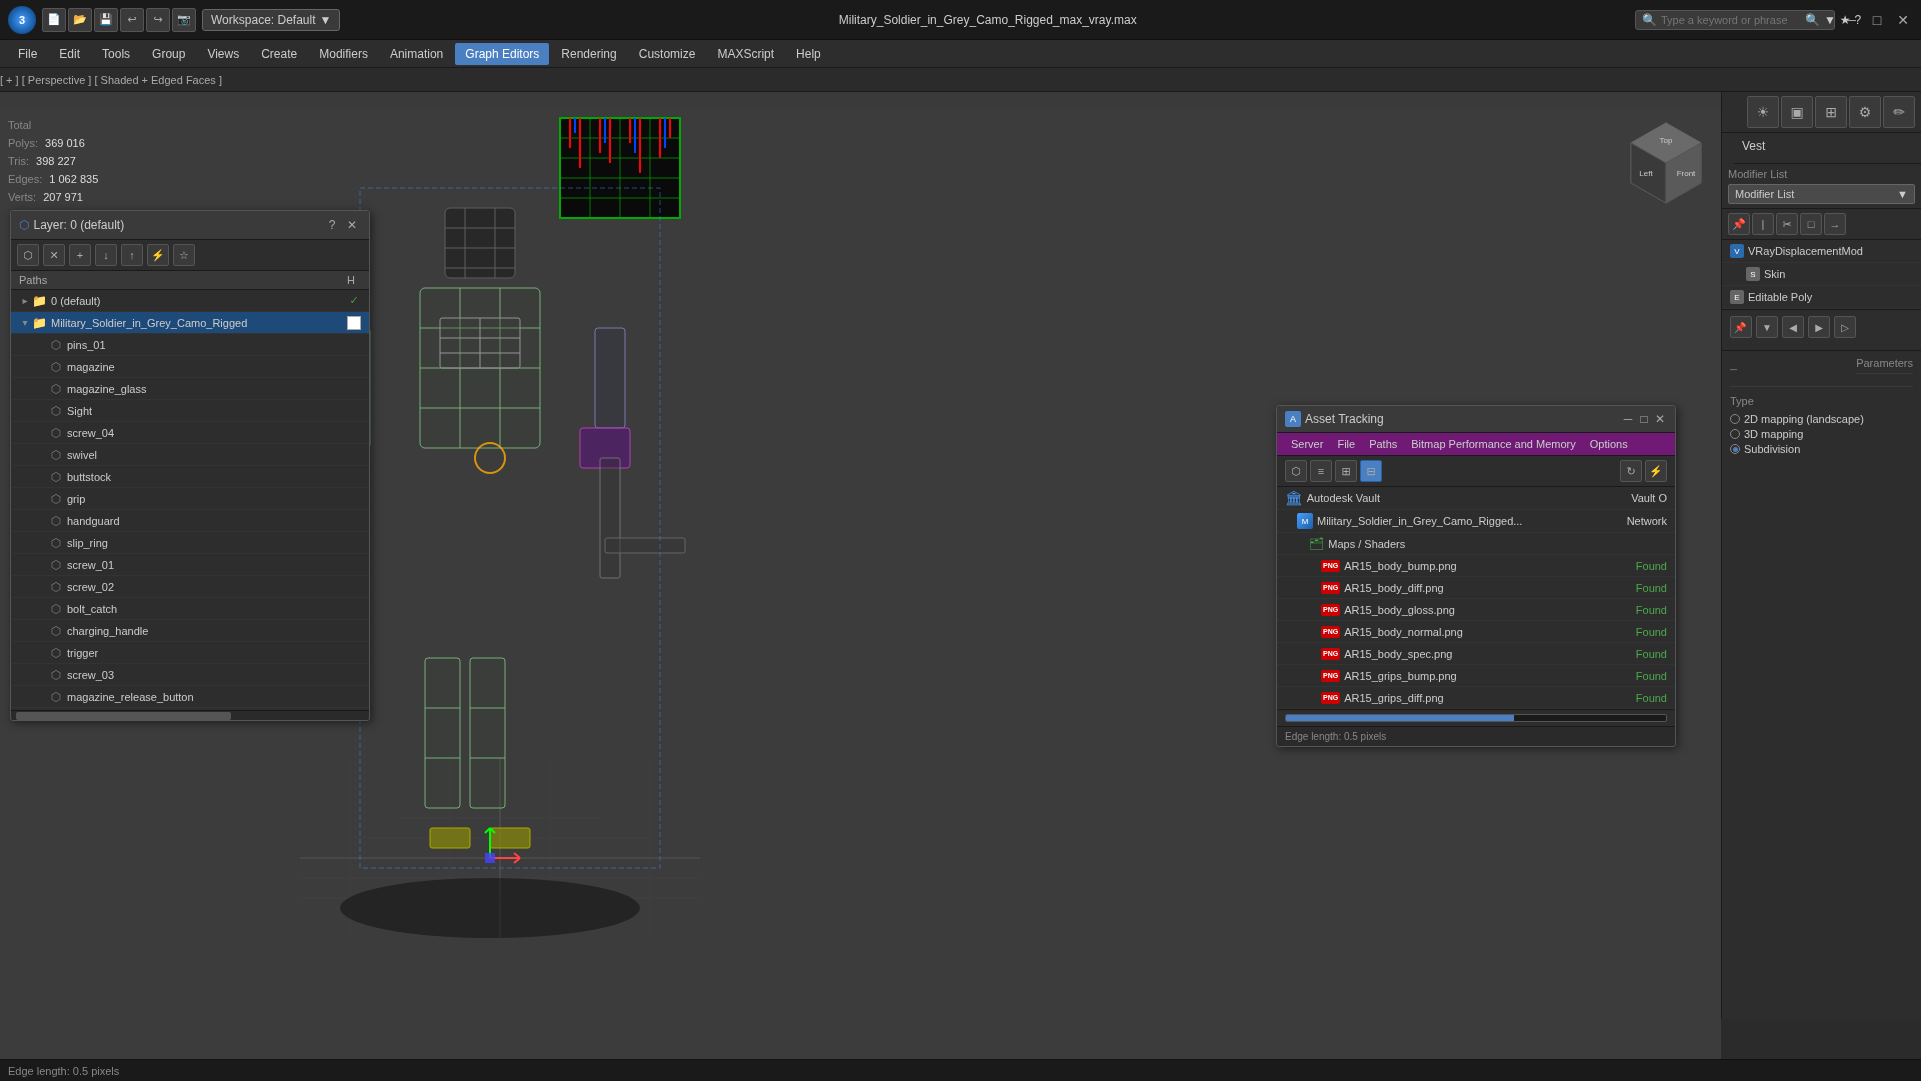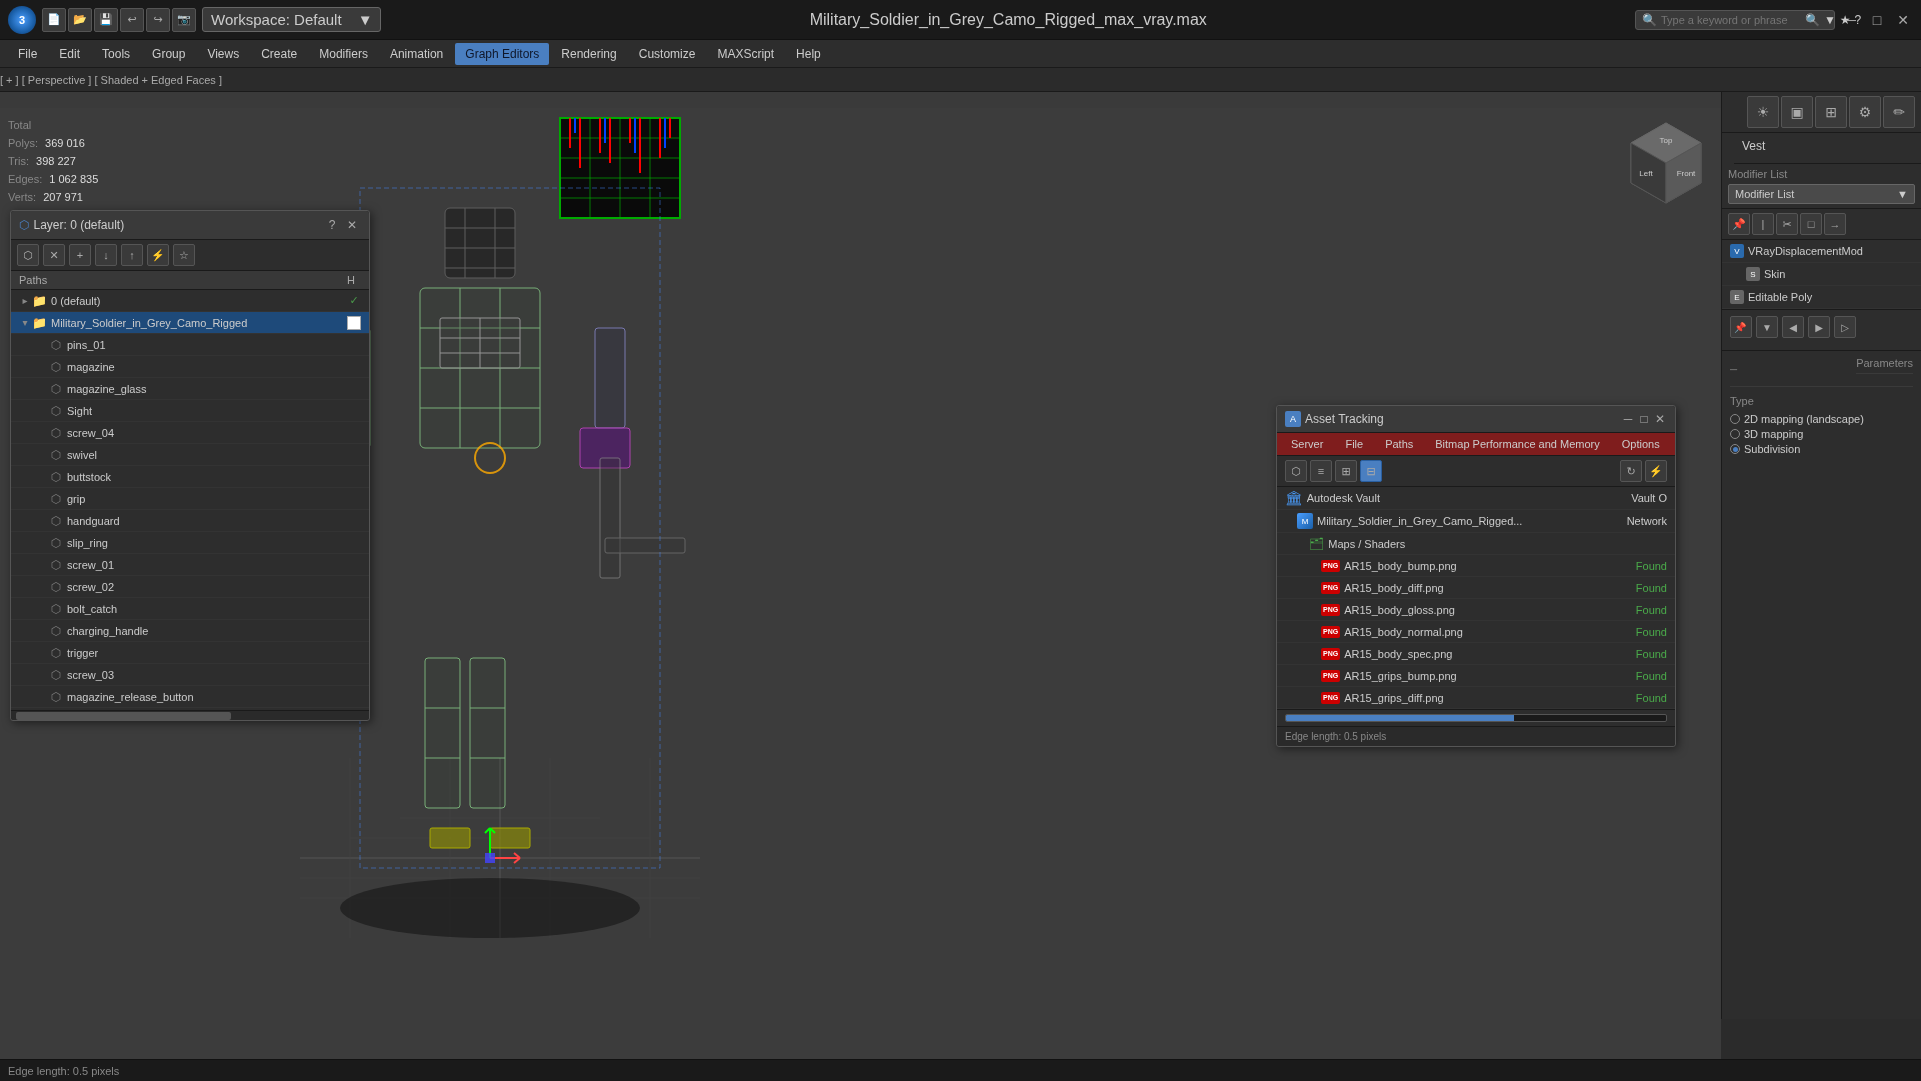--- a/index.html
+++ b/index.html
@@ -43,28 +43,28 @@
       color: #aaa;
       font-size: 11px;
     }
     #titlebar .workspace-btn {
       background: #3a3a3a;
       border: 1px solid #666;
       border-radius: 3px;
       padding: 3px 8px;
       cursor: pointer;
       color: #ccc;
-      display: flex; align-items: center; gap: 16px;
-      font-size: 15px;
+      display: flex; align-items: center; gap: 4px;
+      font-size: 12px;
     }
     #titlebar .title-center {
       flex: 1;
       text-align: center;
       color: #ccc;
-      font-size: 16px;
+      font-size: 12px;
     }
     #titlebar .search-box {
       display: flex; align-items: center;
       background: #3a3a3a;
       border: 1px solid #555;
       border-radius: 3px;
       padding: 2px 6px;
       width: 200px;
       gap: 4px;
     }
@@ -94,21 +94,21 @@
       gap: 2px;
       border-bottom: 1px solid #1a1a1a;
     }
     #menubar .menu-item {
       padding: 4px 10px;
       cursor: pointer;
       border-radius: 2px;
       color: #ccc;
       font-size: 12px;
     }
-    #menubar .menu-item.active { background: #4a7fc1; color: #0f172a; }
+    #menubar .menu-item.active { background: #4a7fc1; color: #ffffff; }
 
     
     #viewport-info {
       height: 24px;
       background: #2b2b2b;
       display: flex;
       align-items: center;
       padding: 0 0;
       gap: 4px;
       border-bottom: 1px solid #1a1a1a;
@@ -360,23 +360,23 @@
     .ap-win-btn {
       width: 14px; height: 14px;
       display: flex; align-items: center; justify-content: center;
       cursor: pointer;
       color: #aaa;
       font-size: 12px;
       border-radius: 2px;
     }
     .ap-menubar {
       display: flex;
-      gap: 10px;
+      gap: 2px;
       padding: 3px 8px;
-      background: #7f1d1d;
+      background: #701a75;
       border-bottom: 1px solid #1a1a1a;
     }
     .ap-menu {
       padding: 2px 6px;
       font-size: 11px;
       color: #ccc;
       cursor: pointer;
       border-radius: 2px;
     }
     .ap-toolbar {

